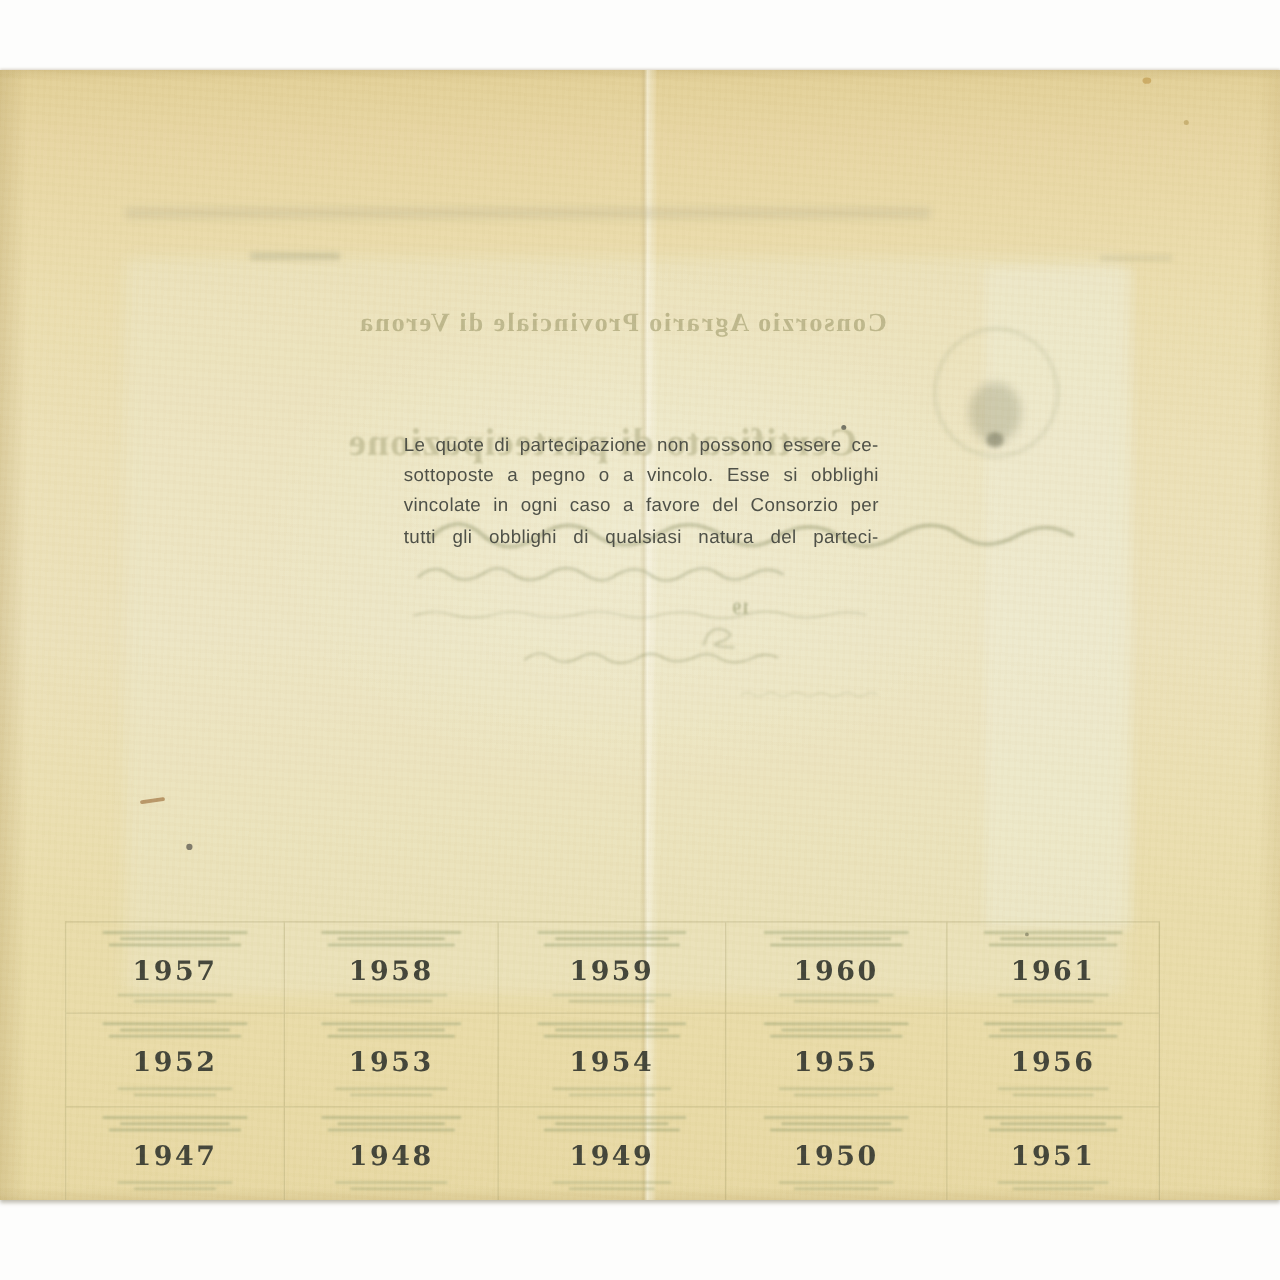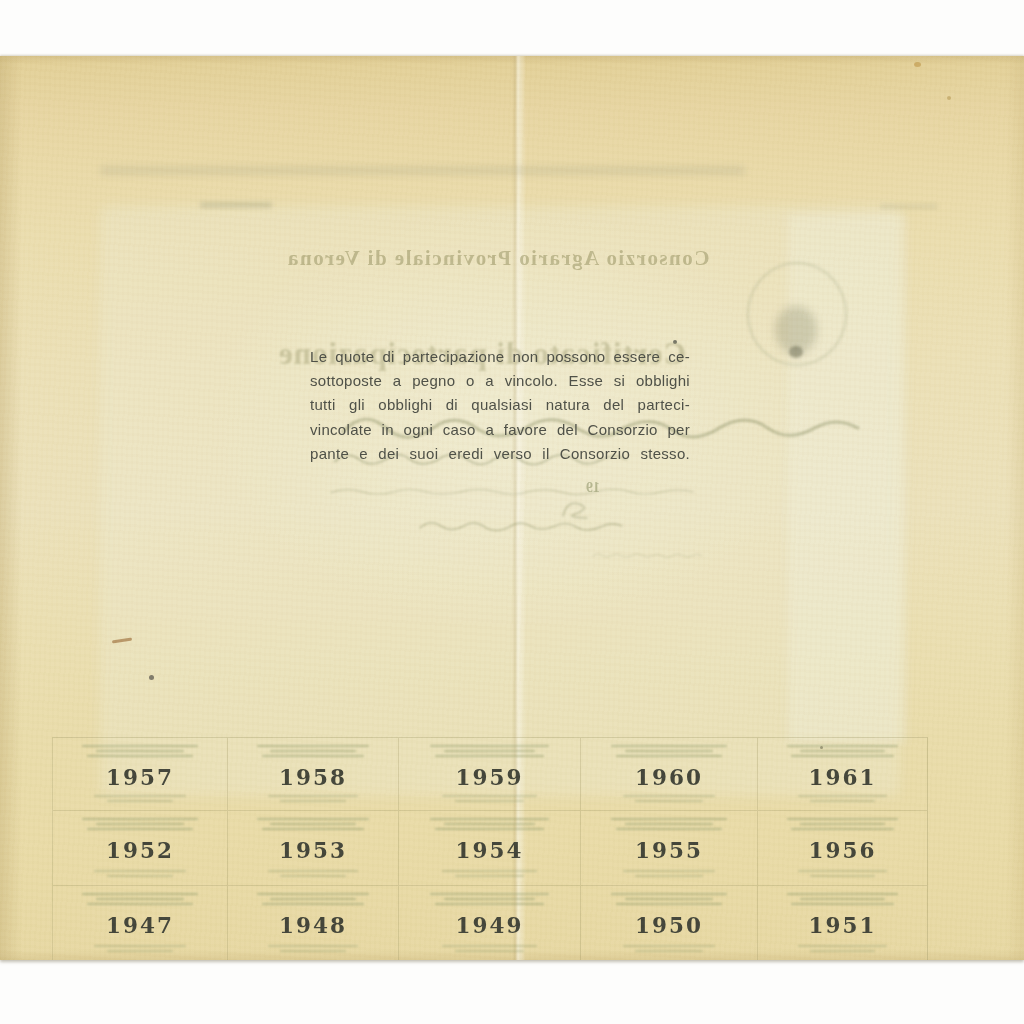--- a/index.html
+++ b/index.html
@@ -87,21 +87,21 @@
   }
   .stamp-dot{
     position:absolute;left:789px;top:290px;width:14px;height:12px;
     background:rgba(85,86,64,.45);border-radius:50%;filter:blur(1.5px);
   }
   
   .sq{position:absolute;overflow:visible;filter:blur(1.1px);}
   .sq path{fill:none;stroke:#8d9268;stroke-linecap:round;}
   
   .notice{
-    position:absolute;left:310px;top:289px;width:380px;z-index:2;
+    position:absolute;left:323px;top:289px;width:380px;z-index:2;
   }
   .notice .line{
     font-family:"Liberation Sans", sans-serif;
     font-size:15px;line-height:24.2px;color:#4f5148;
     letter-spacing:.3px;word-spacing:2px;
     text-align:justify;text-align-last:justify;
     white-space:normal;height:24.2px;overflow:visible;
   }
   
   .coupons{
@@ -179,23 +179,22 @@
     <path d="M6 20 Q10 4 22 8 Q34 12 18 18 Q8 21 30 22" stroke-width="1.6" opacity=".45"></path>
   </svg>
   <svg class="sq" style="left:592px;top:494px;width:112px;height:10px" viewBox="0 0 200 20" preserveAspectRatio="none">
     <path d="M2 12 Q10 5 18 11 T36 11 Q44 5 52 11 T70 12 Q80 5 90 11 T108 11 Q118 6 126 12 T144 11 Q154 5 162 11 T180 11 Q188 6 196 11" stroke-width="1.4" opacity=".38"></path>
   </svg>
   <div class="st-19 mirror">19</div>
 
   <div class="notice">
     <div class="line">Le quote di partecipazione non possono essere ce-</div>
     <div class="line">sottoposte a pegno o a vincolo. Esse si obblighi</div>
+    <div class="line">vincolate in ogni caso a favore del Consorzio per</div>
     <div class="line">tutti gli obblighi di qualsiasi natura del parteci-</div>
-    <div class="line">vincolate in ogni caso a favore del Consorzio per</div>
-    <div class="line">pante e dei suoi eredi verso il Consorzio stesso.</div>
   </div>
 
   <div class="coupons">
     <div class="cell">
         <div class="blk">
           <i></i>
           <i></i>
           <i></i>
         </div>
         <span class="year">1957</span>

